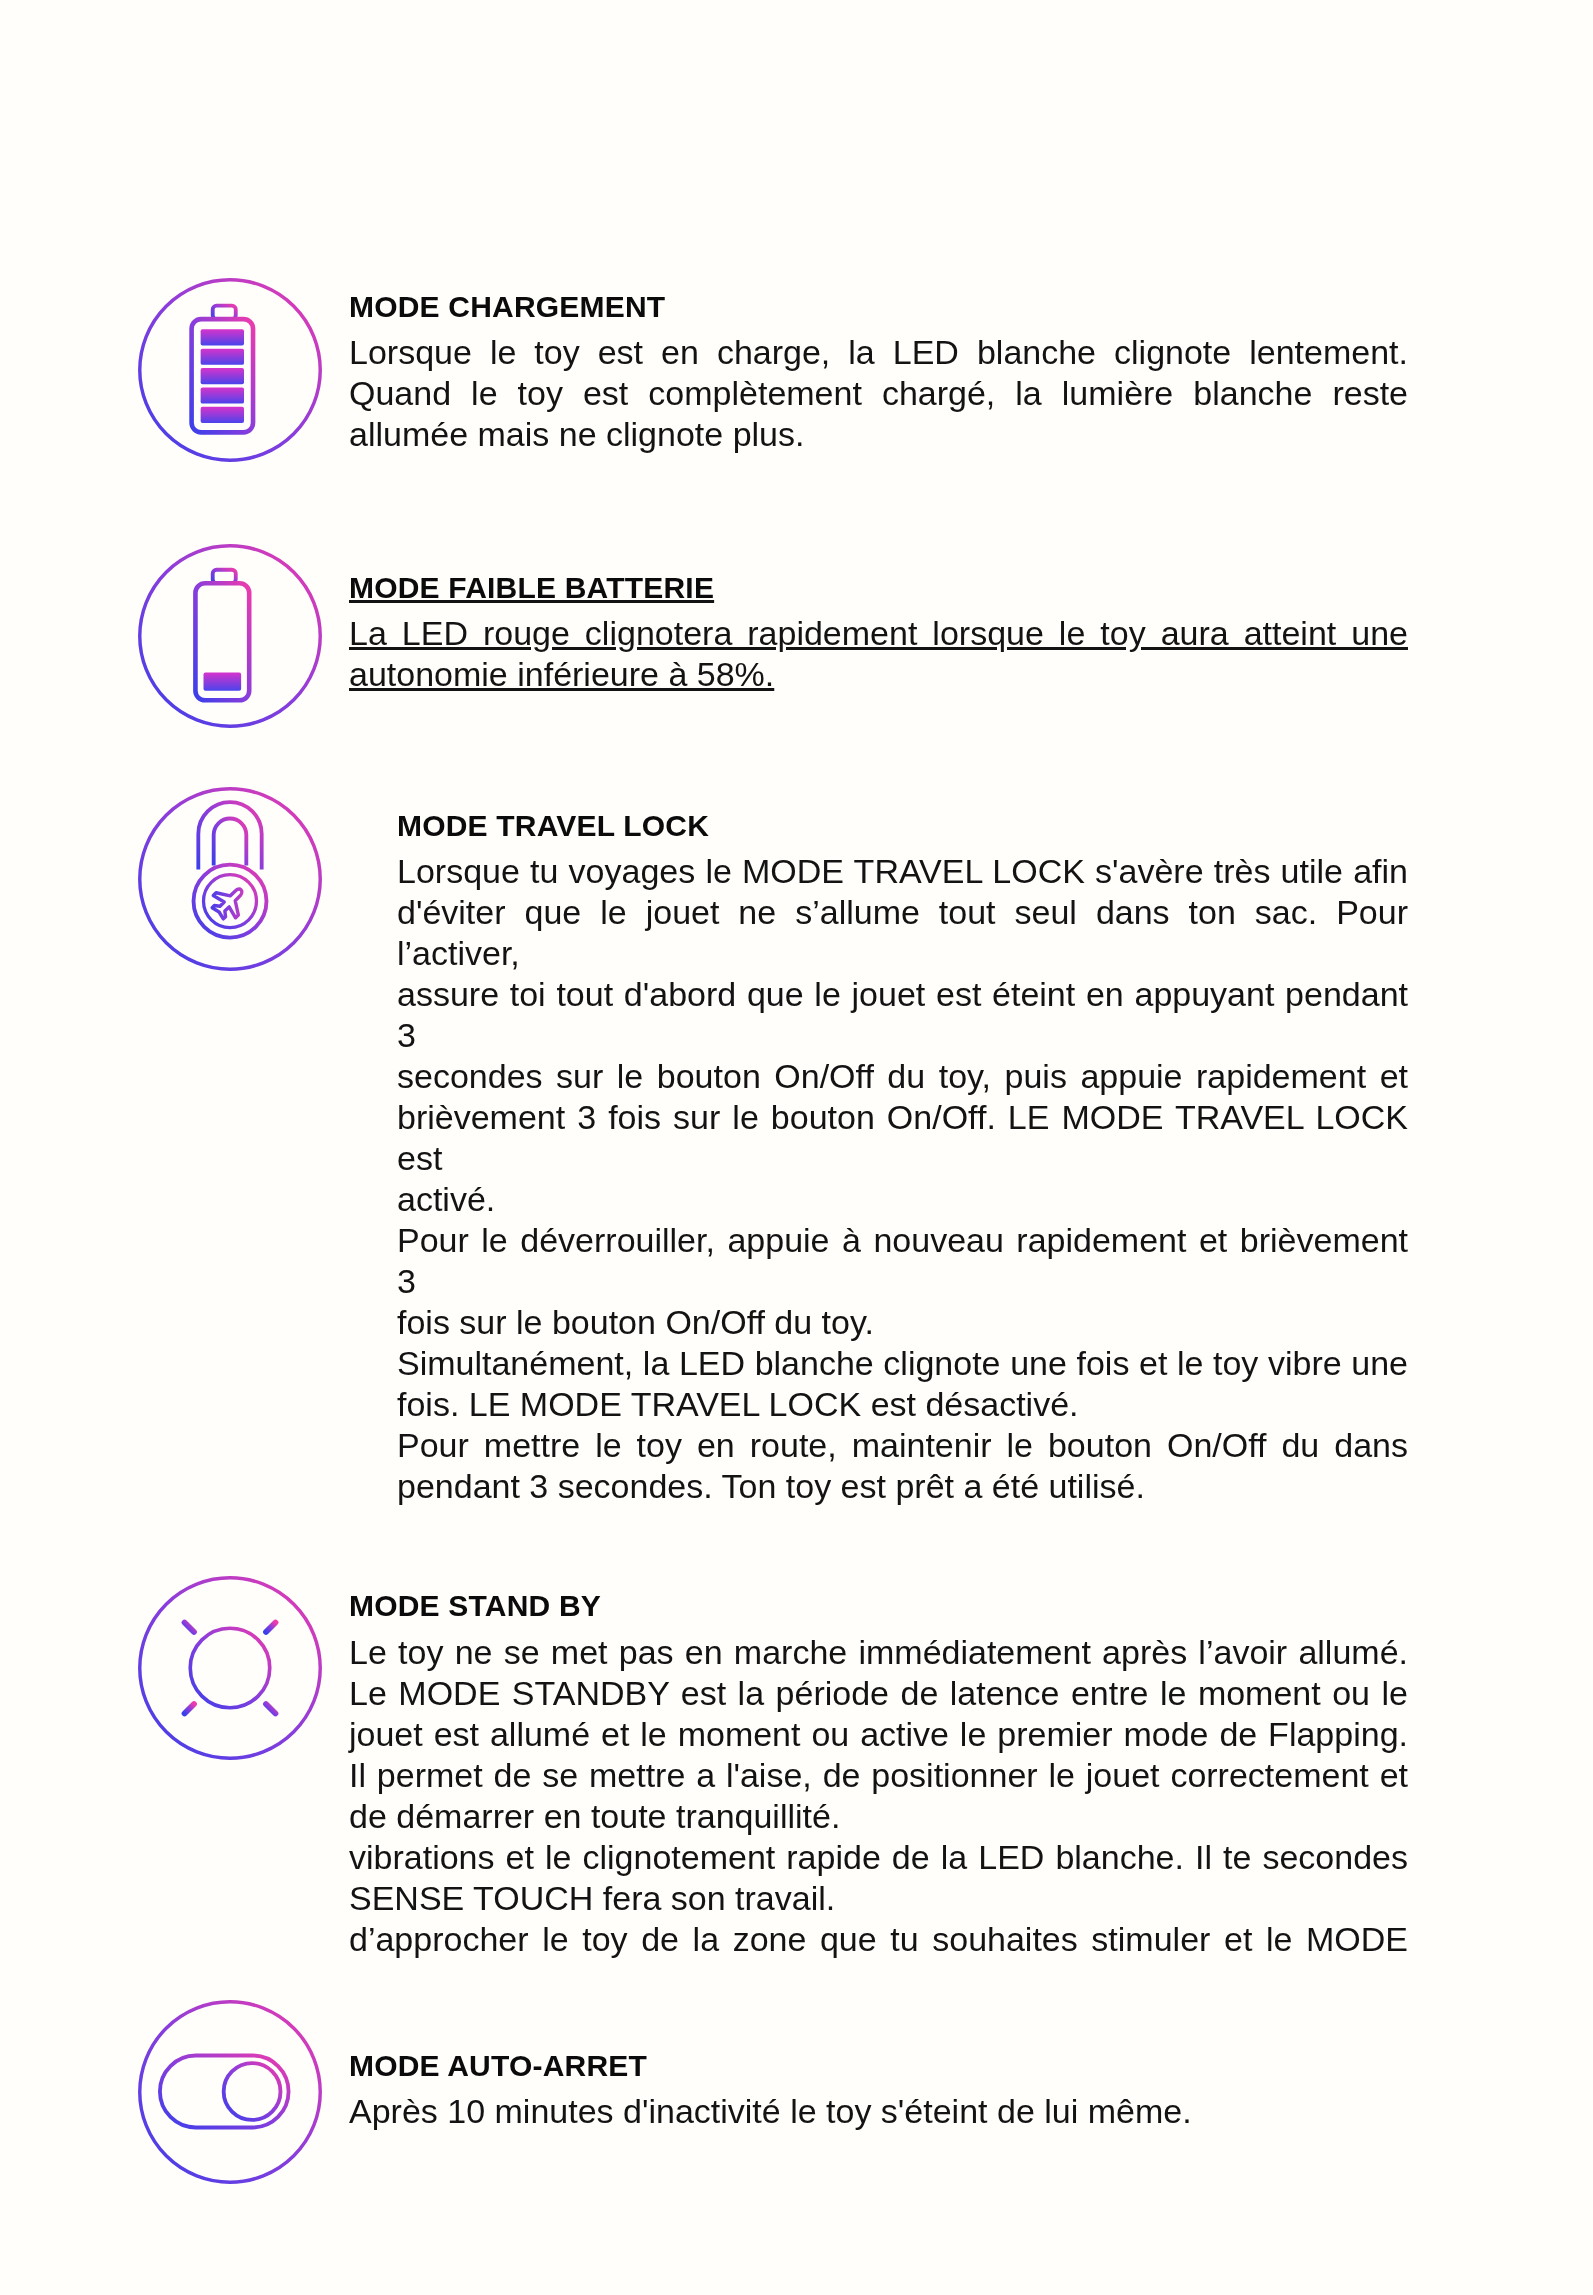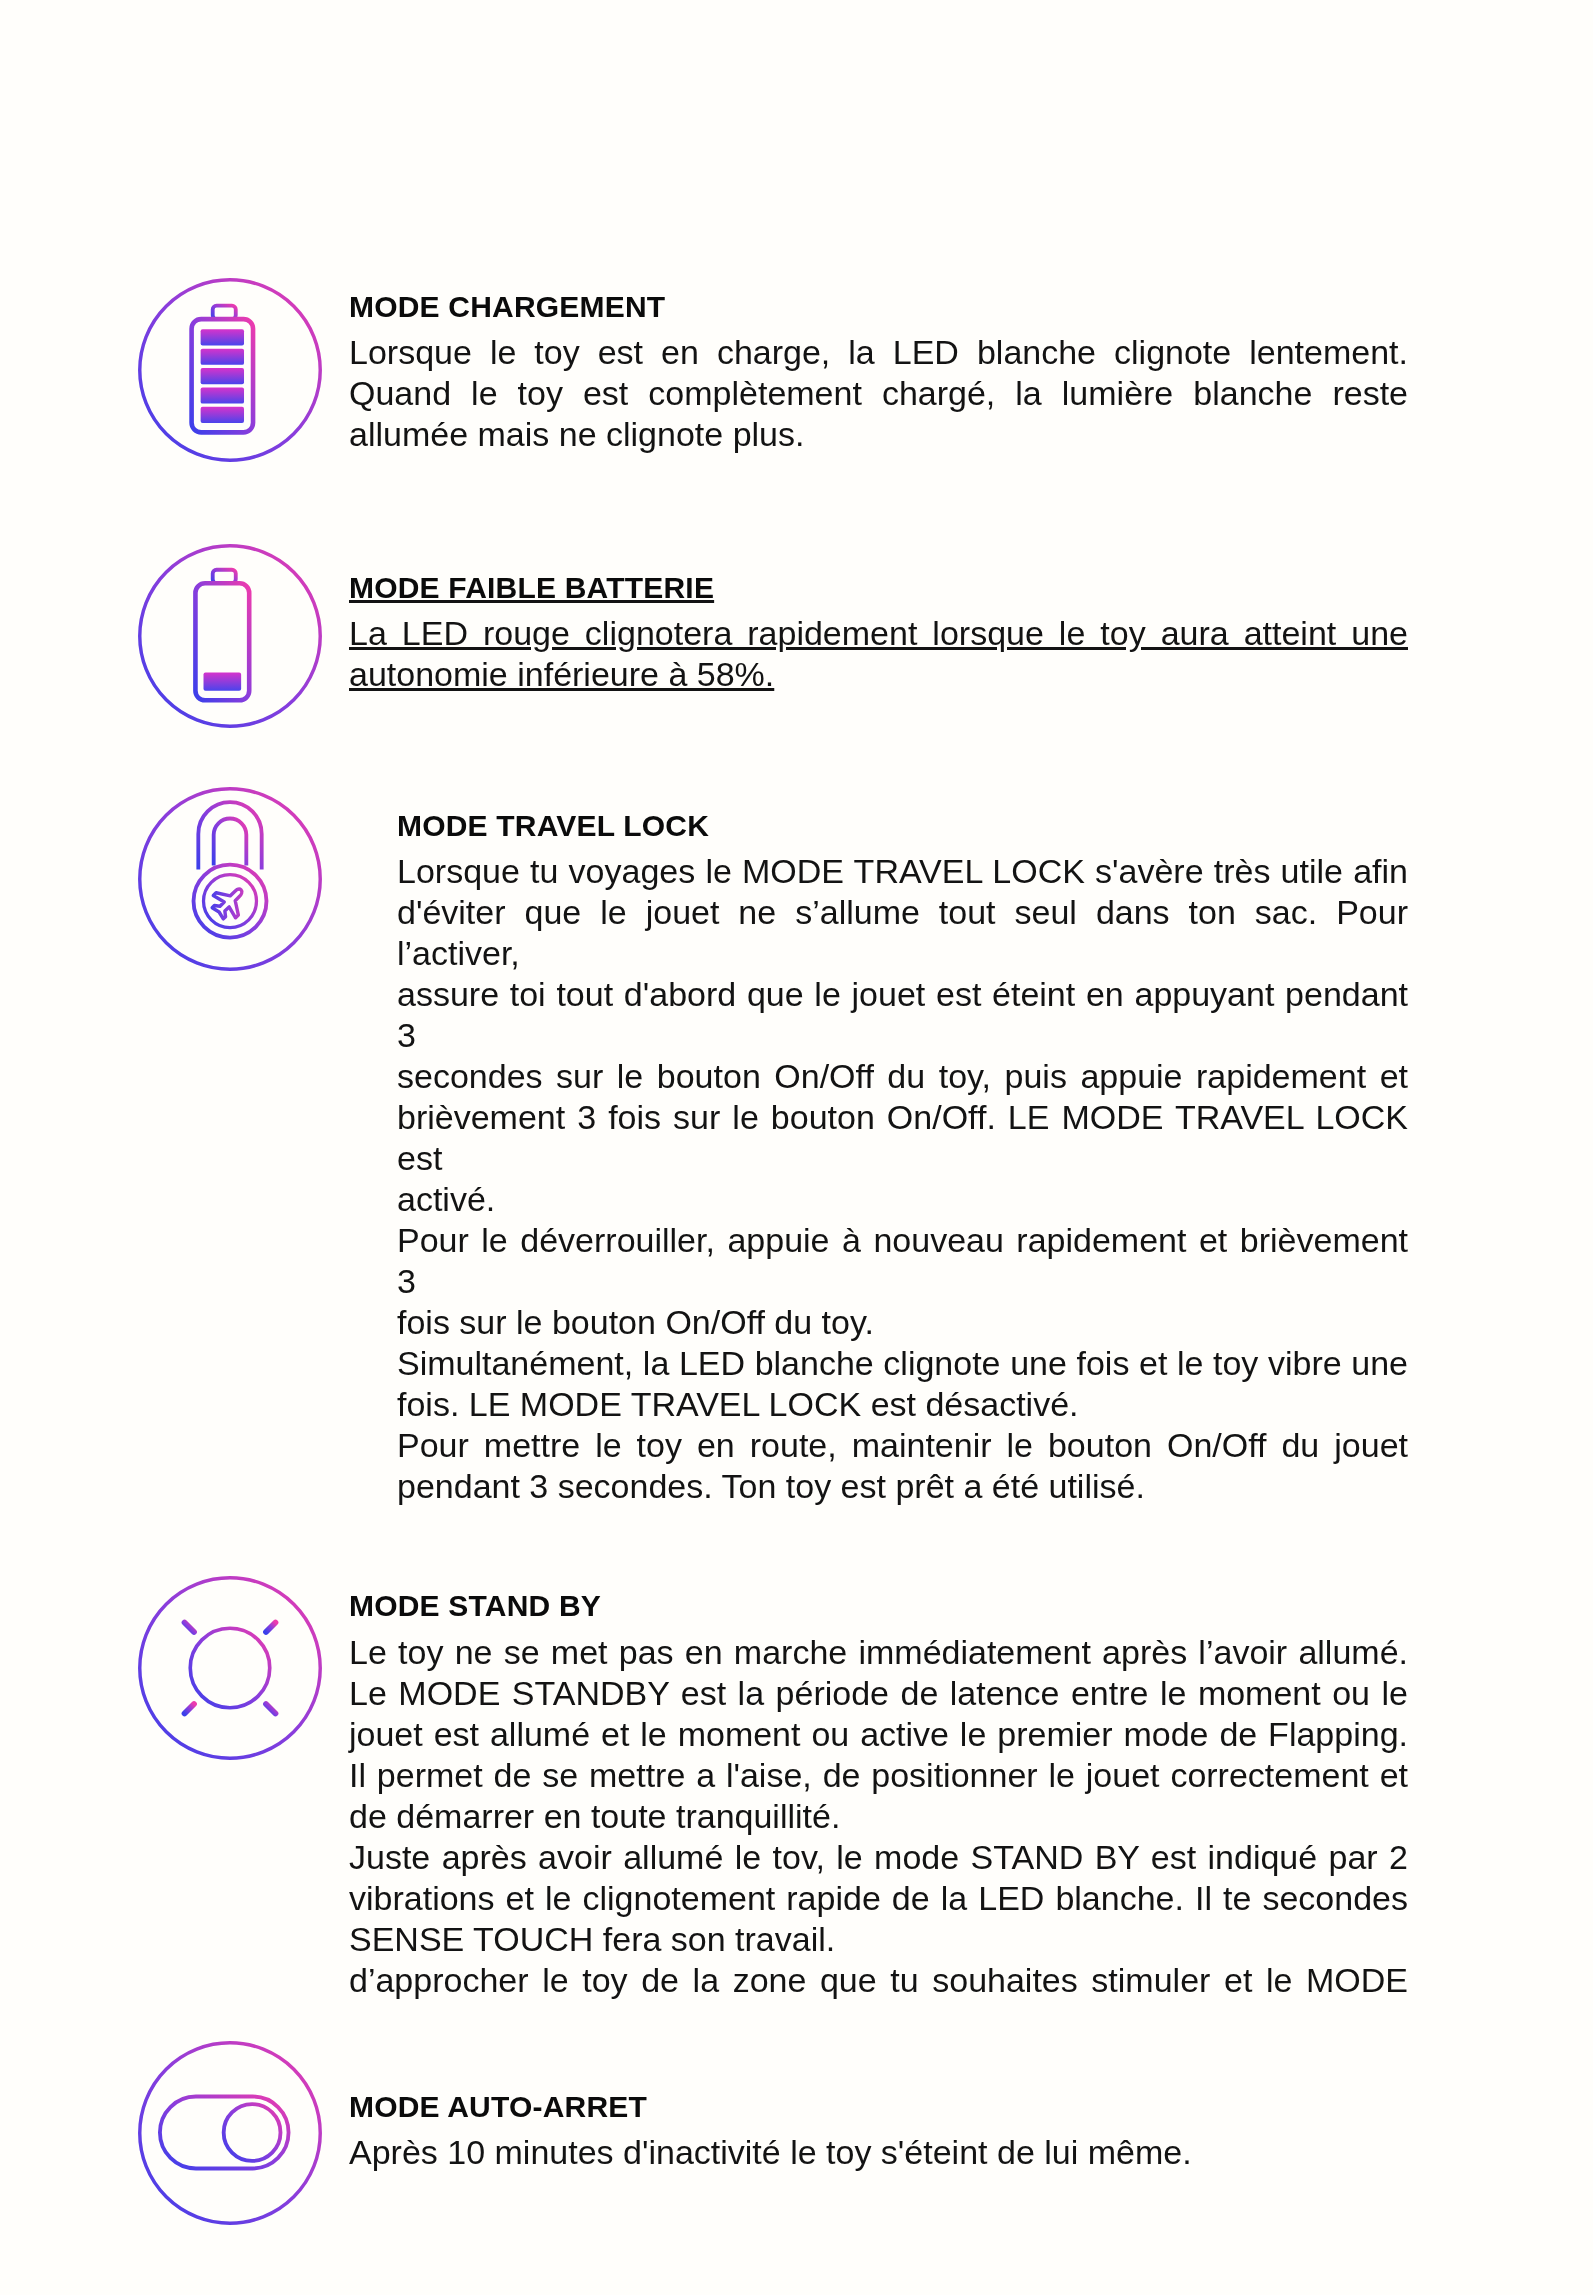--- a/index.html
+++ b/index.html
@@ -149,21 +149,21 @@
             </div>
             <div class="para">
               <div class="line">Pour le déverrouiller, appuie à nouveau rapidement et brièvement 3</div>
               <div class="line last">fois sur le bouton On/Off du toy.</div>
             </div>
             <div class="para">
               <div class="line">Simultanément, la LED blanche clignote une fois et le toy vibre une</div>
               <div class="line last">fois. LE MODE TRAVEL LOCK est désactivé.</div>
             </div>
             <div class="para">
-              <div class="line">Pour mettre le toy en route, maintenir le bouton On/Off du jouet</div>
+              <div class="line">Pour mettre le toy en route, maintenir le bouton On/Off du dans</div>
               <div class="line last">pendant 3 secondes. Ton toy est prêt a été utilisé.</div>
             </div>
           </div>
     </div>
   </section>
       <section class="section sec-3">
     <div class="icon-col">
       <span class="icon-wrap">
             <svg viewBox="0 0 100 100" xmlns="http://www.w3.org/2000/svg" fill="none">
               <defs>
@@ -196,21 +196,20 @@
       <h2 class="title">MODE STAND BY</h2>
       <div>
             <div class="para">
               <div class="line">Le toy ne se met pas en marche immédiatement après l’avoir allumé.</div>
               <div class="line">Le MODE STANDBY est la période de latence entre le moment ou le</div>
               <div class="line">jouet est allumé et le moment ou active le premier mode de Flapping.</div>
               <div class="line">Il permet de se mettre a l'aise, de positionner le jouet correctement et</div>
               <div class="line last">de démarrer en toute tranquillité.</div>
             </div>
             <div class="para">
-              <div class="line">Juste après avoir allumé le tov, le mode STAND BY est indiqué par 2</div>
               <div class="line">vibrations et le clignotement rapide de la LED blanche. Il te secondes</div>
               <div class="line last">SENSE TOUCH fera son travail.</div>
               <div class="line">d’approcher le toy de la zone que tu souhaites stimuler et le MODE</div>
             </div>
           </div>
     </div>
   </section>
       <section class="section sec-4">
     <div class="icon-col">
       <span class="icon-wrap">

